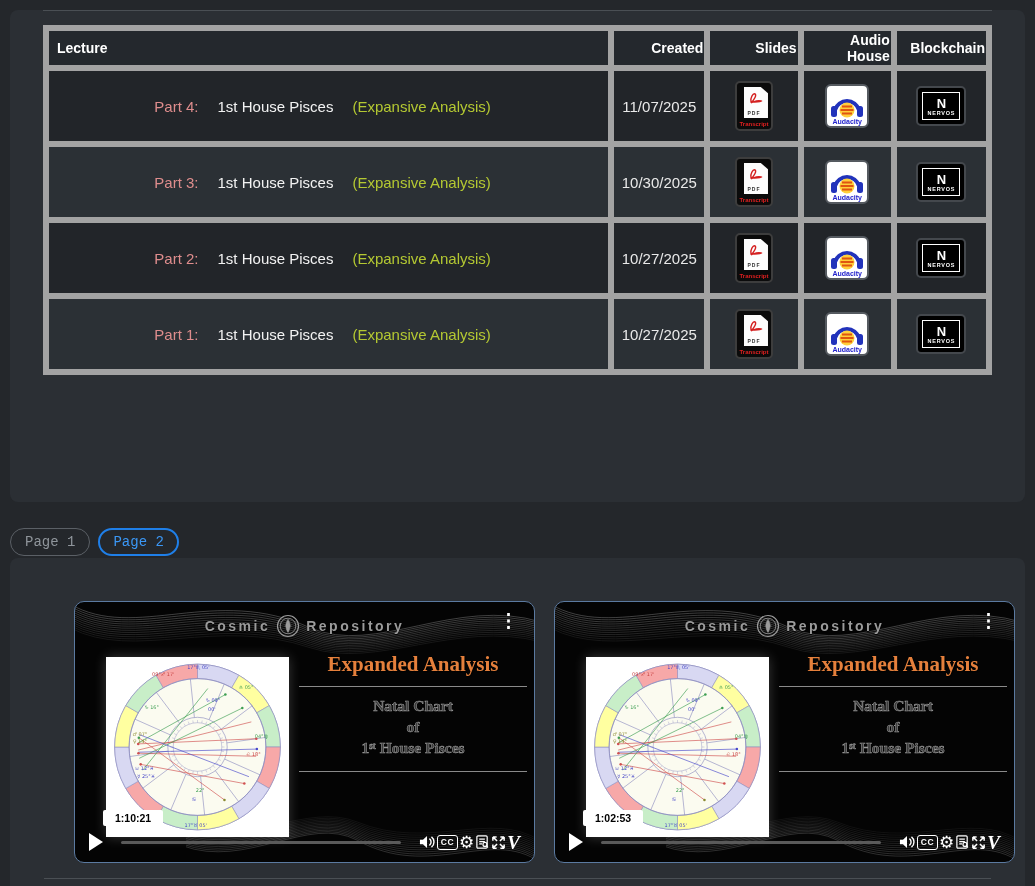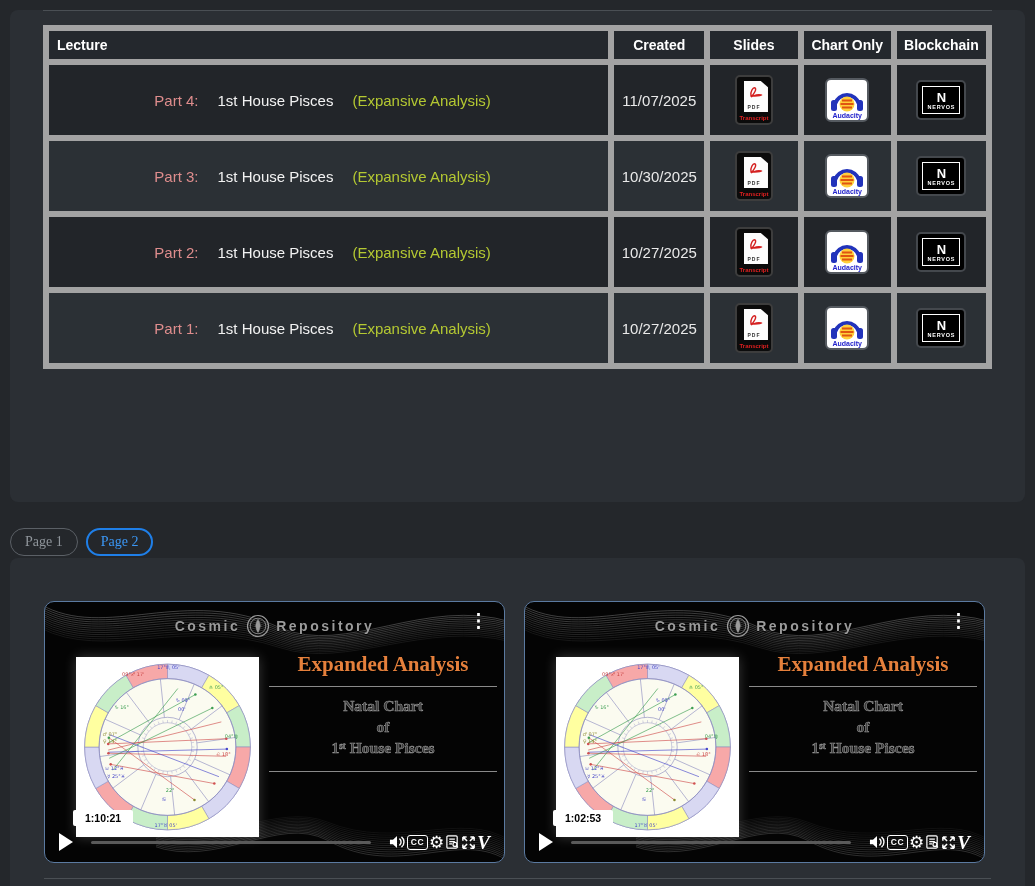--- a/index.html
+++ b/index.html
@@ -36,21 +36,21 @@
     border-collapse:collapse;
     table-layout:fixed;
   }
   table.lectures th, table.lectures td {
     border:6px solid #a3a3a3;
   }
   table.lectures th {
     background:#24282d;
     height:34px;
     font-size:14px; font-weight:bold; color:#fff;
-    text-align:center;
+    text-align:right;
   }
   table.lectures th.col-lecture { text-align:left; padding-left:8px; }
   table.lectures td {
     height:76px;
     font-size:15px;
     text-align:center;
     vertical-align:middle;
   }
   table.lectures tr.r-odd td { background:#222529; }
   table.lectures tr.r-even td { background:#2b3035; }
@@ -101,33 +101,33 @@
     display:flex; flex-direction:column; align-items:center; justify-content:center;
   }
   .nervos-n { font-size:13px; font-weight:bold; color:#fff; line-height:13px; }
   .nervos-label { font-size:5.5px; font-weight:bold; color:#fff; letter-spacing:0.8px; }
 
   
   .pagination { margin:14px 0 11px 10px; display:flex; gap:8px; align-items:center; height:31px; }
   .page-pill {
     border-radius:16px; background:transparent;
     padding:5px 14px; font-size:14px; cursor:pointer;
-    font-family:Liberation Serif, serif;
+    font-family:Liberation Mono, monospace;
     margin-top:20px;
   }
   .page-pill.inactive { border:1px solid #5b6066; color:#8f959b; }
   .page-pill.active { border:2px solid #1f7fe8; color:#3b97f5; padding:4px 13px; }
 
   
   .panel2 {
     margin:0 10px;
     height:340px;
     padding:43px 34px 0;
   }
-  .videos { display:flex; gap:19px; }
+  .videos { display:flex; gap:19px;margin-left:30px; }
   .video {
     width:461px; height:262px;
     background:#040404;
     border:1px solid #5b7aa0;
     border-radius:10px;
     position:relative;
     overflow:hidden;
     flex:none;
   }
   .waves-top { position:absolute; top:0; left:0; width:461px; height:60px; pointer-events:none; }
@@ -224,21 +224,21 @@
         <col style="width:96px">
         <col style="width:93px">
         <col style="width:93px">
         <col style="width:95px">
     </colgroup>
     <thead>
       <tr>
         <th class="col-lecture">Lecture</th>
         <th>Created</th>
         <th>Slides</th>
-        <th>Chart Only</th>
+        <th>Audio House</th>
         <th>Blockchain</th>
       </tr>
     </thead>
     <tbody>
 
       <tr class="r-odd">
         <td class="lect">
           <span class="lecture-link"><span class="part-label">Part 4:</span><span class="title-label">1st House Pisces</span><span class="note-label">(Expansive Analysis)</span></span>
         </td>
         <td><span class="date-label">11/07/2025</span></td>

